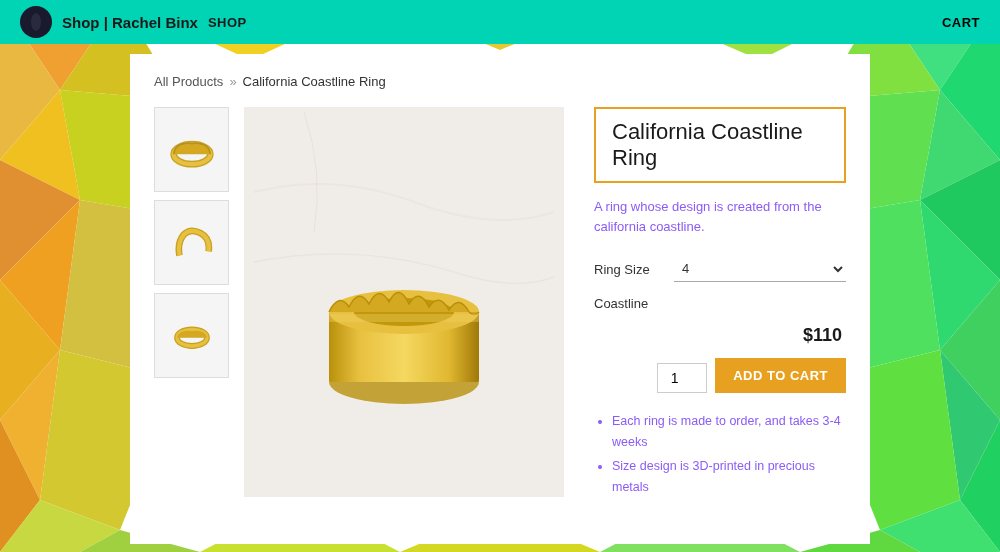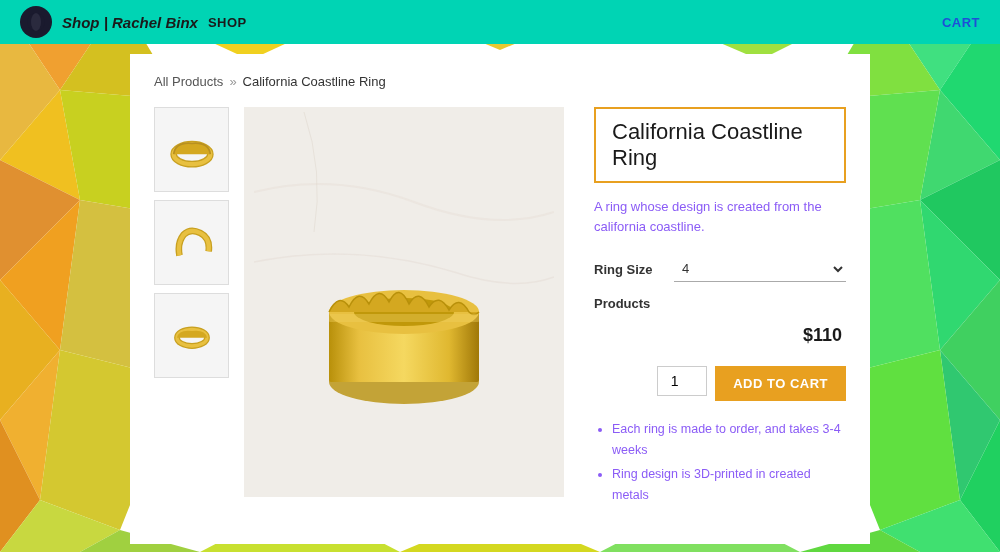--- a/index.html
+++ b/index.html
@@ -42,33 +42,32 @@
       display: flex;
       align-items: center;
       justify-content: center;
       color: white;
       font-size: 14px;
     }
     .nav-site-title {
       font-size: 15px;
       font-weight: 600;
       color: #1a1a1a;
-      font-style: italic;
     }
     .nav-shop-link {
       font-size: 13px;
       font-weight: 600;
       color: #1a1a1a;
       letter-spacing: 0.5px;
     }
     .nav-cart {
       margin-left: auto;
       font-size: 13px;
       font-weight: 600;
-      color: #1d4ed8;
+      color: #000000;
       letter-spacing: 0.5px;
       cursor: pointer;
     }
 
     
     .main-wrapper {
       position: relative;
       z-index: 5;
       display: flex;
       justify-content: center;
@@ -173,21 +172,21 @@
       margin-bottom: 20px;
     }
 
     .option-row {
       display: flex;
       align-items: center;
       margin-bottom: 14px;
     }
     .option-label {
       font-size: 13px;
-      font-weight: 700;
+      font-weight: 400;
       color: #333;
       width: 80px;
       flex-shrink: 0;
     }
     .option-select {
       flex: 1;
       border: none;
       border-bottom: 1px solid #aaa;
       padding: 4px 4px;
       font-size: 13px;
@@ -195,27 +194,27 @@
       background: white;
       appearance: auto;
       cursor: pointer;
     }
 
     .price-row {
       text-align: right;
       font-size: 18px;
       font-weight: 600;
       color: #1a1a1a;
-      margin-bottom: 20px;
+      margin-bottom: 12px;
       padding-right: 4px;
     }
 
     .add-to-cart-row {
       display: flex;
-      align-items: flex-start;
+      align-items: flex-end;
       justify-content: flex-end;
       gap: 8px;
       margin-bottom: 18px;
     }
     .quantity-input {
       width: 50px;
       border: 1px solid #ccc;
       padding: 6px 8px;
       font-size: 14px;
       text-align: center;
@@ -381,30 +380,30 @@
             <option value="4">4</option>
             <option value="5">5</option>
             <option value="6">6</option>
             <option value="7">7</option>
             <option value="8">8</option>
             <option value="9">9</option>
           </select>
         </div>
 
         <div class="option-row">
-          <span class="option-label">Products</span>
+          <span class="option-label">Coastline</span>
         </div>
 
         <div class="price-row">$110</div>
 
         <div class="add-to-cart-row">
           <input class="quantity-input" type="number" min="1" value="1" style="">
           <button class="add-to-cart-btn">ADD TO CART</button>
         </div>
 
         <ul class="product-notes">
           <li>Each ring is made to order, and takes 3-4 weeks</li>
-          <li>Ring design is 3D-printed in created metals</li>
+          <li>Size design is 3D-printed in precious metals</li>
         </ul>
       </div>
     </div>
   </div>
 </div>
 
 </body></html>

